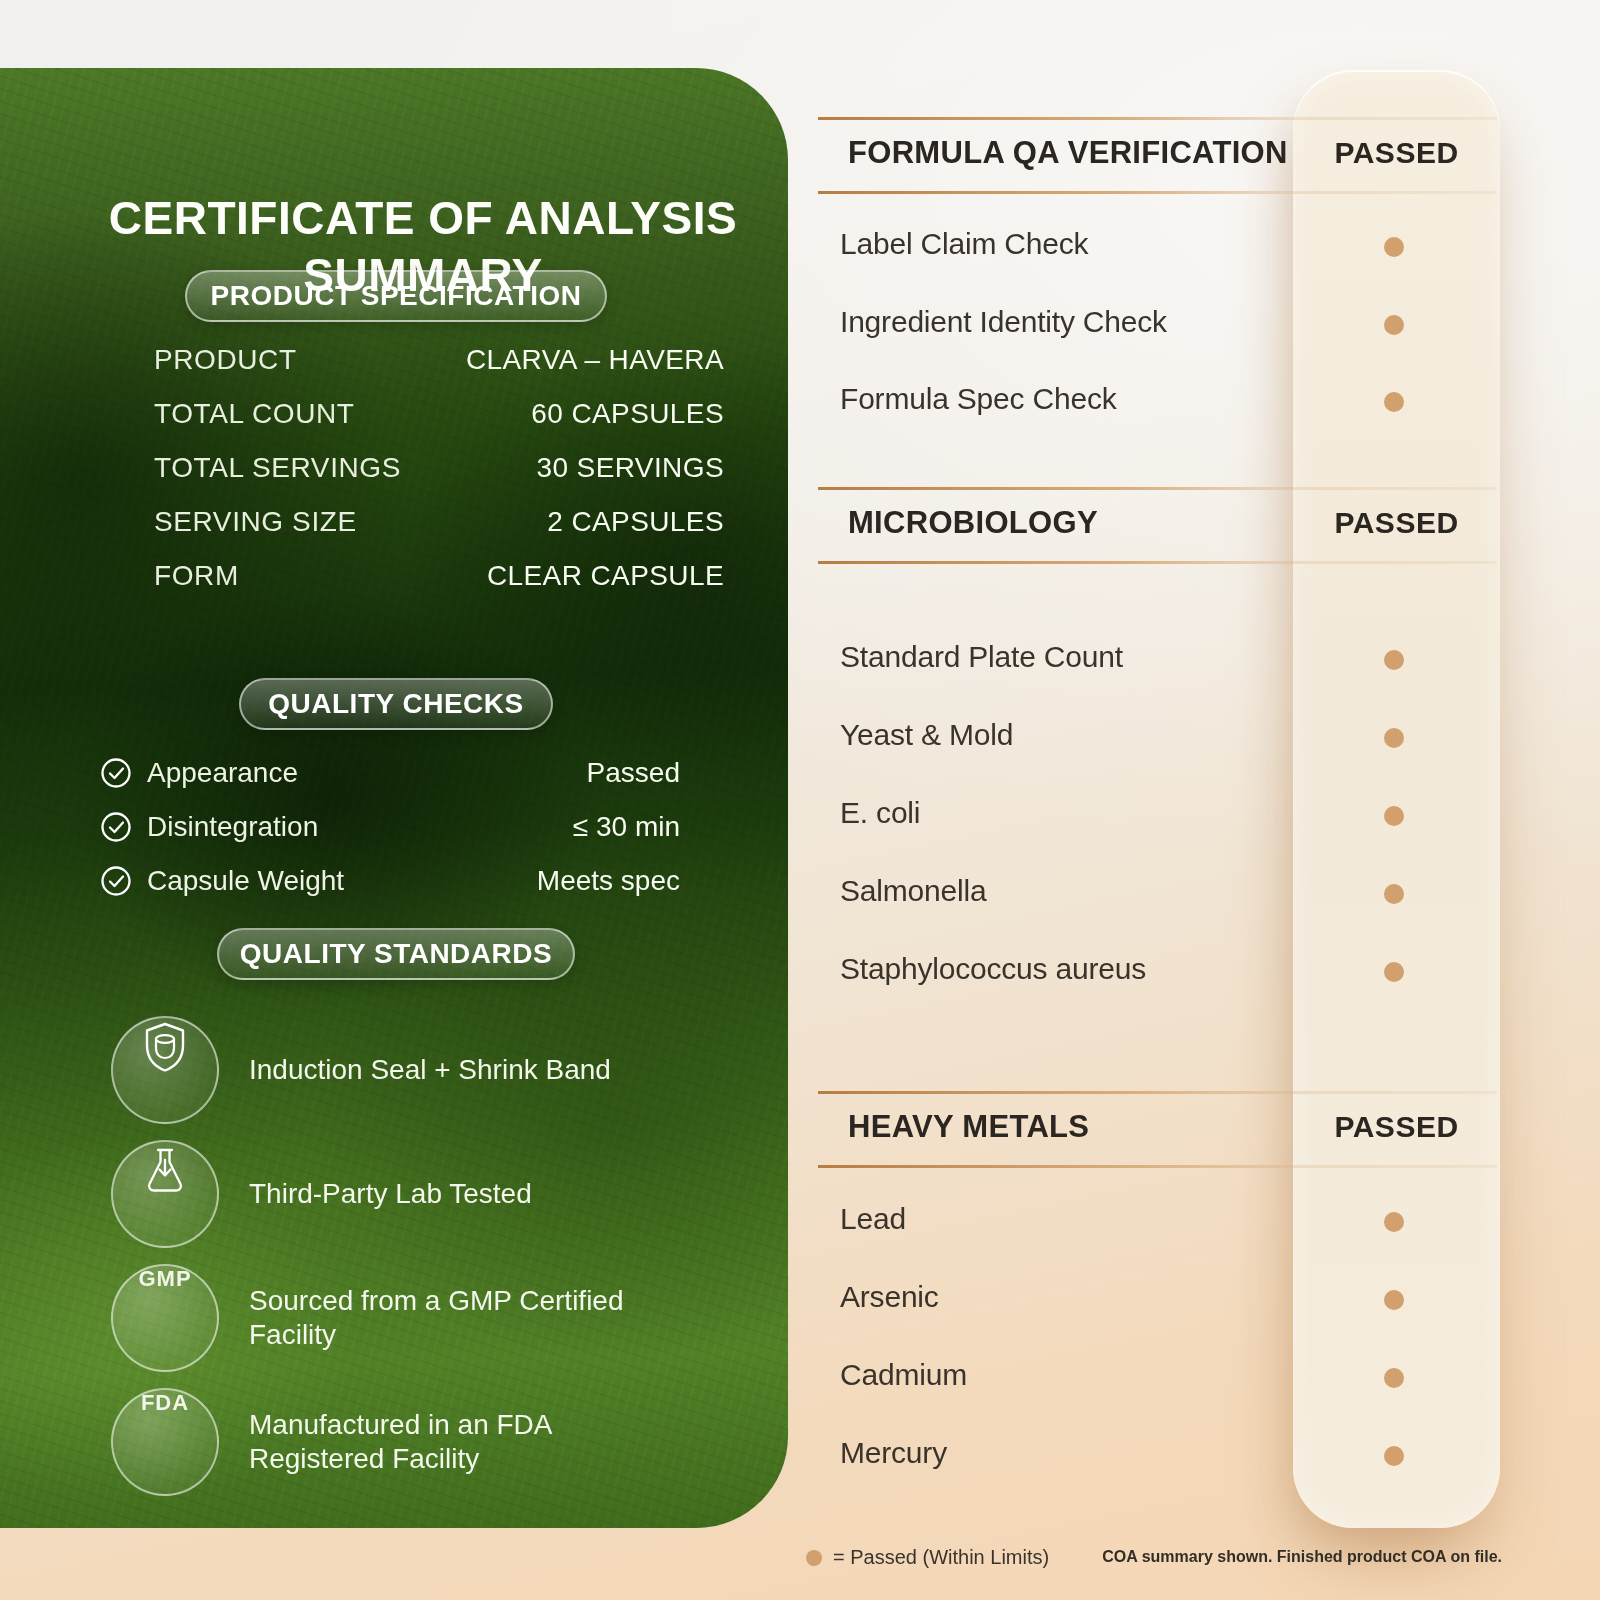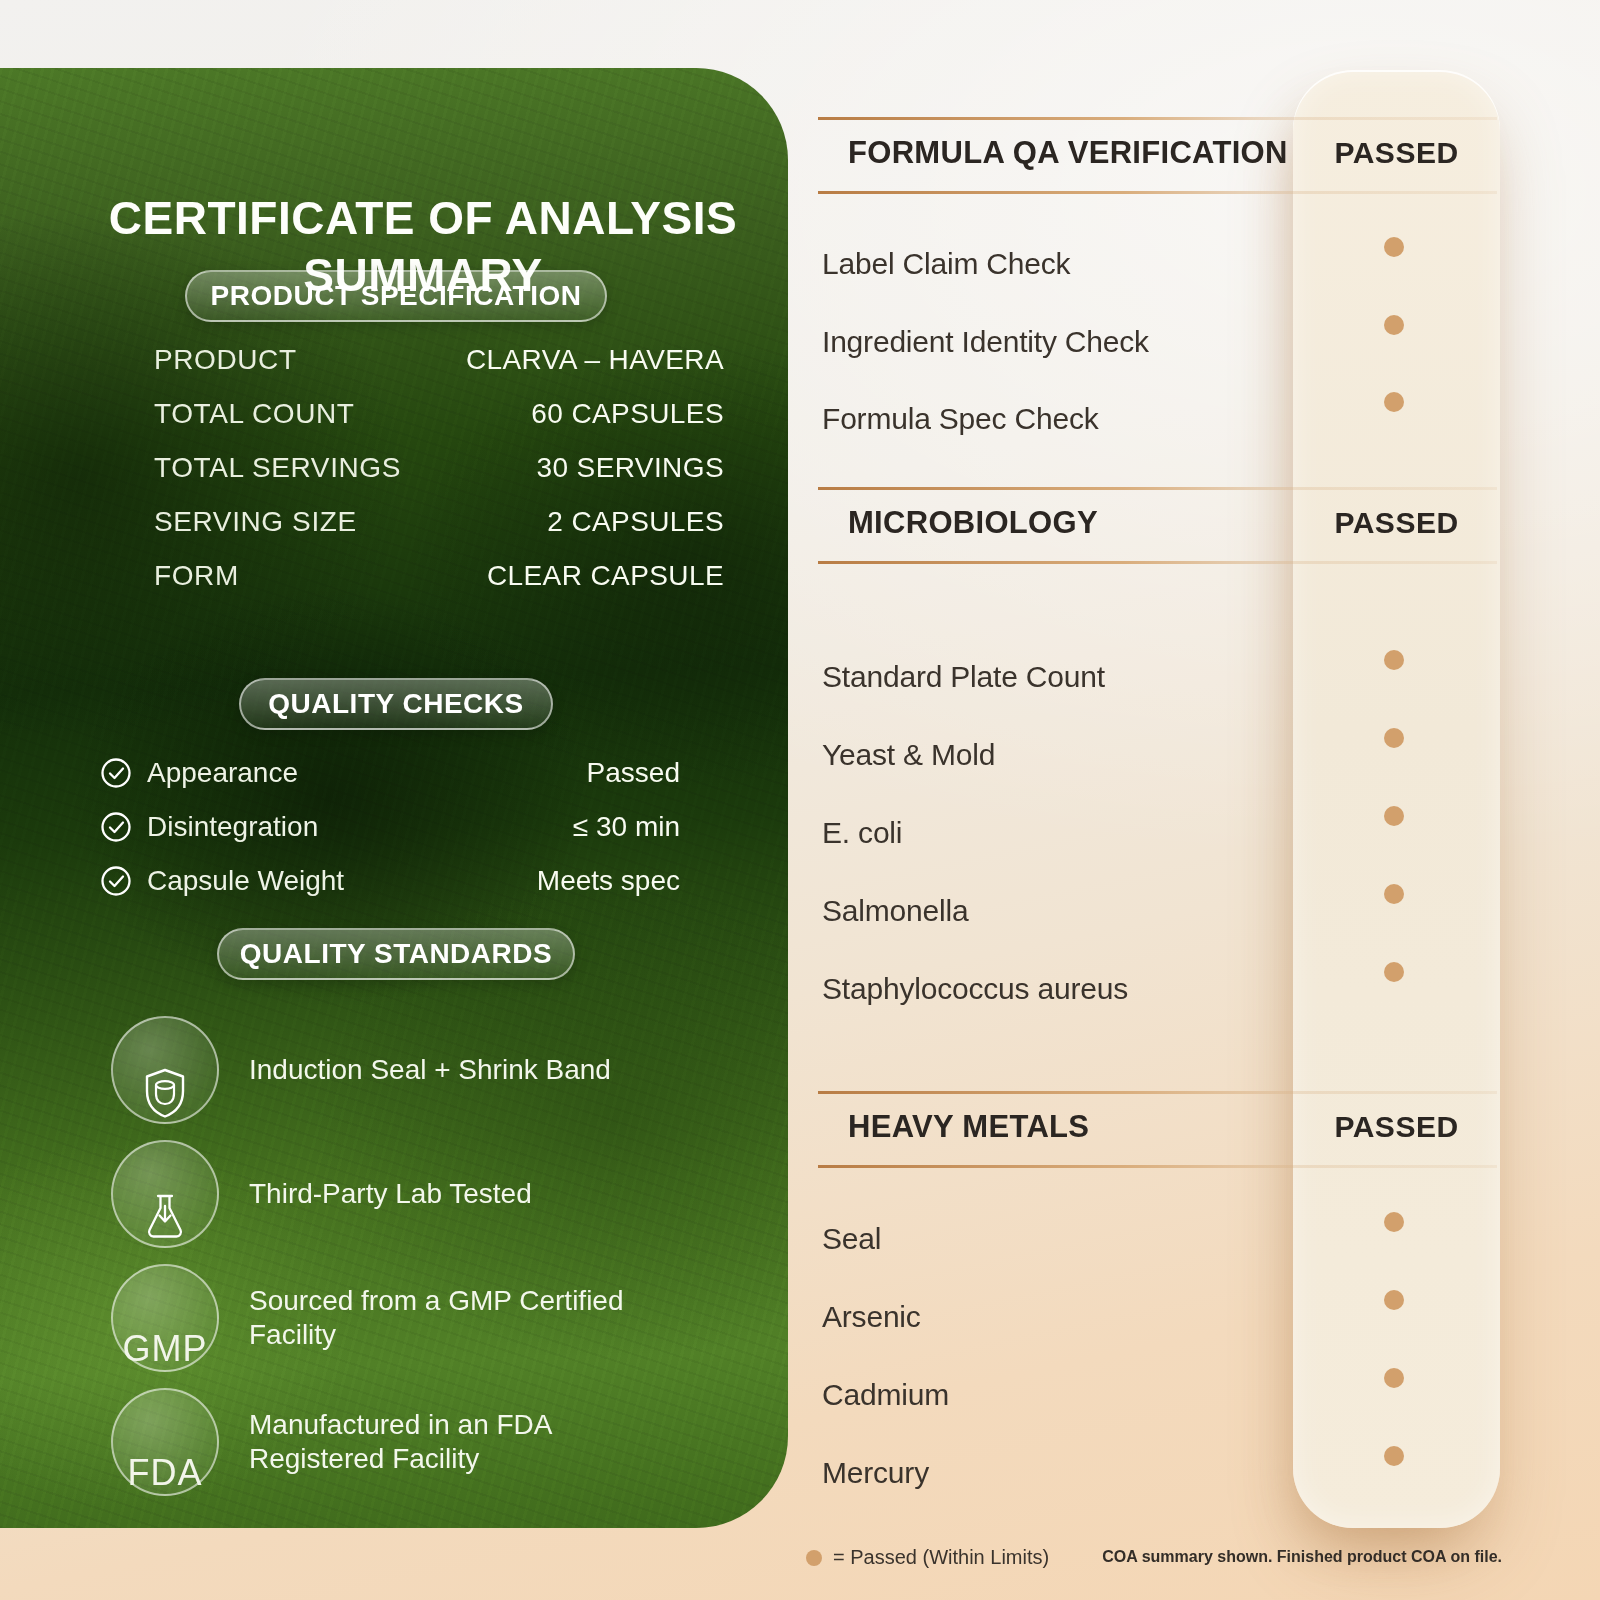--- a/index.html
+++ b/index.html
@@ -40,36 +40,36 @@
   .check-rows{position:absolute;left:99px;top:678px;width:581px;}
   .check-row{height:54px;display:flex;align-items:center;}
   .check-row .cicon{width:34px;height:34px;flex:none;margin-right:14px;}
   .check-row .lbl{color:#eef3e6;font-size:28px;font-weight:500;}
   .check-row .val{margin-left:auto;color:#f8fbf1;font-size:28px;font-weight:500;}
   .badges{position:absolute;left:111px;top:940px;width:600px;}
   .badge{height:124px;display:flex;align-items:center;}
   .bcircle{width:104px;height:104px;flex:none;border-radius:50%;
     border:2px solid rgba(255,255,255,.55);
     background:radial-gradient(circle at 35% 30%, rgba(225,235,210,.30), rgba(255,255,255,.07) 72%);
-    display:flex;align-items:flex-end;justify-content:center;
-    color:#f2f5ea;font-size:36px;font-weight:400;letter-spacing:1px;}
+    display:flex;align-items:flex-start;justify-content:center;
+    color:#f2f5ea;font-size:22px;font-weight:700;letter-spacing:1px;}
   .btext{margin-left:30px;color:#f3f7ec;font-size:28px;line-height:34px;font-weight:500;max-width:430px;}
   
   .bar{position:absolute;left:1293px;top:70px;width:207px;height:1458px;border-radius:60px;z-index:0;
     background:linear-gradient(180deg,#f6eedf 0%,#f2e9d8 45%,#f5ecdb 100%);
     box-shadow:0 35px 70px -12px rgba(175,125,75,.42), -18px 28px 50px -20px rgba(175,125,75,.30),
       inset 0 2px 0 rgba(255,255,255,.85), inset 0 0 30px rgba(255,255,255,.45);}
   .rule{position:absolute;left:818px;width:679px;height:2.5px;z-index:1;
     background:linear-gradient(90deg,#b87c44 0%,#d9ad7c 45%, rgba(215,175,130,.30) 70%, rgba(215,175,130,.16) 100%);}
   .sec-head{position:absolute;left:848px;width:440px;z-index:2;
     color:#2b2622;font-size:31px;font-weight:800;letter-spacing:.3px;}
   .passed{position:absolute;left:1293px;width:207px;text-align:center;z-index:2;
     color:#2b2622;font-size:30px;font-weight:800;letter-spacing:.5px;}
-  .r-item{position:absolute;left:822px;width:440px;z-index:2;
-    color:#3a332c;font-size:30px;font-weight:500;letter-spacing:-.2px;margin-top:20px;}
+  .r-item{position:absolute;left:840px;width:440px;z-index:2;
+    color:#3a332c;font-size:30px;font-weight:500;letter-spacing:-.2px;}
   .dot{position:absolute;left:1384px;width:20px;height:20px;border-radius:50%;
     background:#d2a06c;z-index:2;}
   .legend{position:absolute;left:806px;top:1546px;display:flex;align-items:center;gap:11px;z-index:2;}
   .legend .ldot{width:16px;height:16px;border-radius:50%;background:#d2a06c;flex:none;}
   .legend .ltext{color:#3a332c;font-size:20px;font-weight:500;}
   .note{position:absolute;right:98px;top:1548px;color:#332d27;font-size:16px;font-weight:600;z-index:2;}
   svg{display:block;}
 </style>
 </head>
 <body>
@@ -210,21 +210,21 @@
   <div class="dot" style="top:806px"></div>
   <div class="r-item" style="top:874px">Salmonella</div>
   <div class="dot" style="top:884px"></div>
   <div class="r-item" style="top:952px">Staphylococcus aureus</div>
   <div class="dot" style="top:962px"></div>
 
   <div class="rule" style="top:1091px"></div>
   <div class="sec-head" style="top:1109px">HEAVY METALS</div>
   <div class="passed" style="top:1110px">PASSED</div>
   <div class="rule" style="top:1165px"></div>
-  <div class="r-item" style="top:1202px">Seal</div>
+  <div class="r-item" style="top:1202px">Lead</div>
   <div class="dot" style="top:1212px"></div>
   <div class="r-item" style="top:1280px">Arsenic</div>
   <div class="dot" style="top:1290px"></div>
   <div class="r-item" style="top:1358px">Cadmium</div>
   <div class="dot" style="top:1368px"></div>
   <div class="r-item" style="top:1436px">Mercury</div>
   <div class="dot" style="top:1446px"></div>
 
   <div class="legend">
     <span class="ldot"></span>

